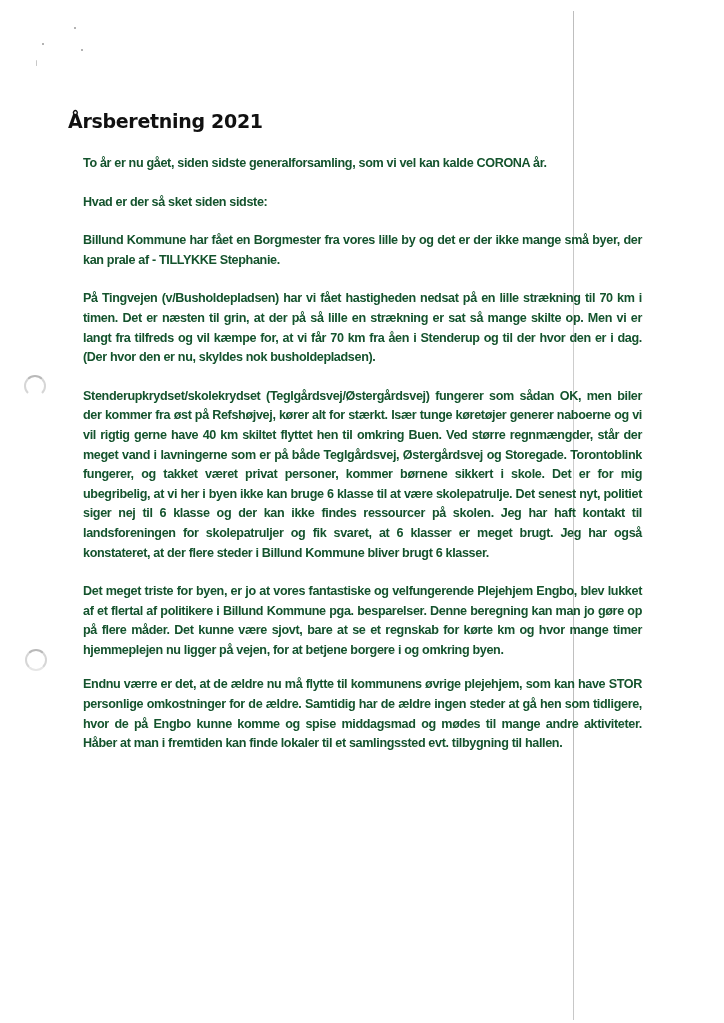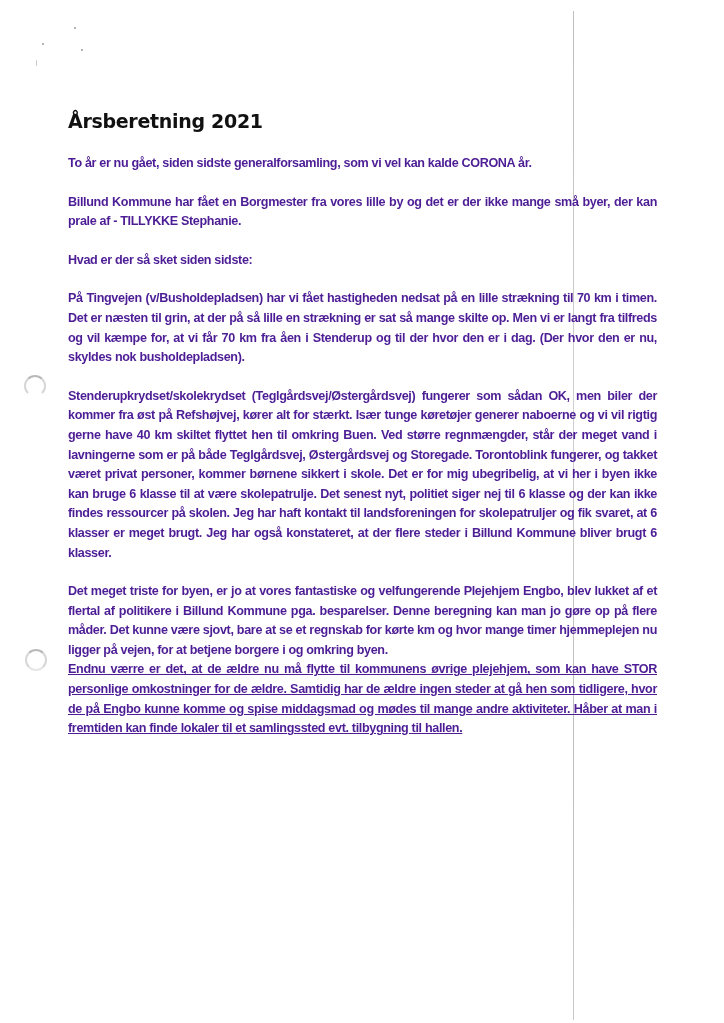--- a/index.html
+++ b/index.html
@@ -19,45 +19,45 @@
   .punch.p1 { left: 24px; top: 367px; }
   .punch.p2 { left: 25px; top: 641px; border-bottom-color: #e6e6e6; }
   .speck { position: absolute; width: 2px; height: 2px; background: #9a9a9a; border-radius: 1px; }
   .heading {
     position: absolute; left: 68px; top: 102px;
     font-family: "DejaVu Sans", sans-serif; font-weight: bold; font-size: 19px; letter-spacing: -0.3px;
     color: #111;
   }
   .content { position: absolute; left: 68px; top: 146px; width: 589px; }
   p {
-    margin: 0; font-size: 12.6px; line-height: 19.6px; font-weight: bold; letter-spacing: -0.35px;
-    text-align: justify; text-align-last: left; color: #4c1d95;
+    margin: 15px; font-size: 12.6px; line-height: 19.6px; font-weight: bold; letter-spacing: -0.35px;
+    text-align: justify; text-align-last: left; color: #14532d;
     font-family: "Liberation Sans", sans-serif;
     font-stretch: condensed;
   }
   p.gap { margin-top: 19px; }
-  p.nogap { margin-top: 0; text-decoration: underline; }
+  p.nogap { margin-top: 0; }
   p.single { text-align: left; }
 </style>
 </head>
 <body>
 
 <div class="page">
   <div class="fold-line"></div>
   <div class="punch p1"></div>
   <div class="punch p2"></div>
   <div class="speck" style="left:42px;top:35px;"></div>
   <div class="speck" style="left:74px;top:19px;"></div>
   <div class="speck" style="left:81px;top:41px;"></div>
   <div class="speck" style="left:36px;top:52px;width:1px;height:6px;background:#c8c8c8;"></div>
 
   <div class="heading">Årsberetning 2021</div>
 
   <div class="content">
     <p class="single" style="margin-top:0">To år er nu gået, siden sidste generalforsamling, som vi vel kan kalde CORONA år.</p>
+    <p class="gap single">Hvad er der så sket siden sidste:</p>
     <p class="gap">Billund Kommune har fået en Borgmester fra vores lille by og det er der ikke mange små byer, der kan prale af - TILLYKKE Stephanie.</p>
-    <p class="gap single">Hvad er der så sket siden sidste:</p>
     <p class="gap">På Tingvejen (v/Busholdepladsen) har vi fået hastigheden nedsat på en lille strækning til 70 km i timen. Det er næsten til grin, at der på så lille en strækning er sat så mange skilte op. Men vi er langt fra tilfreds og vil kæmpe for, at vi får 70 km fra åen i Stenderup og til der hvor den er i dag. (Der hvor den er nu, skyldes nok busholdepladsen).</p>
     <p class="gap">Stenderupkrydset/skolekrydset (Teglgårdsvej/Østergårdsvej) fungerer som sådan OK, men biler der kommer fra øst på Refshøjvej, kører alt for stærkt. Især tunge køretøjer generer naboerne og vi vil rigtig gerne have 40 km skiltet flyttet hen til omkring Buen. Ved større regnmængder, står der meget vand i lavningerne som er på både Teglgårdsvej, Østergårdsvej og Storegade. Torontoblink fungerer, og takket været privat personer, kommer børnene sikkert i skole. Det er for mig ubegribelig, at vi her i byen ikke kan bruge 6 klasse til at være skolepatrulje. Det senest nyt, politiet siger nej til 6 klasse og der kan ikke findes ressourcer på skolen. Jeg har haft kontakt til landsforeningen for skolepatruljer og fik svaret, at 6 klasser er meget brugt. Jeg har også konstateret, at der flere steder i Billund Kommune bliver brugt 6 klasser.</p>
     <p class="gap">Det meget triste for byen, er jo at vores fantastiske og velfungerende Plejehjem Engbo, blev lukket af et flertal af politikere i Billund Kommune pga. besparelser. Denne beregning kan man jo gøre op på flere måder. Det kunne være sjovt, bare at se et regnskab for kørte km og hvor mange timer hjemmeplejen nu ligger på vejen, for at betjene borgere i og omkring byen.</p>
     <p class="nogap">Endnu værre er det, at de ældre nu må flytte til kommunens øvrige plejehjem, som kan have STOR personlige omkostninger for de ældre. Samtidig har de ældre ingen steder at gå hen som tidligere, hvor de på Engbo kunne komme og spise middagsmad og mødes til mange andre aktiviteter. Håber at man i fremtiden kan finde lokaler til et samlingssted evt. tilbygning til hallen.</p>
   </div>
 </div>
 
 </body></html>

